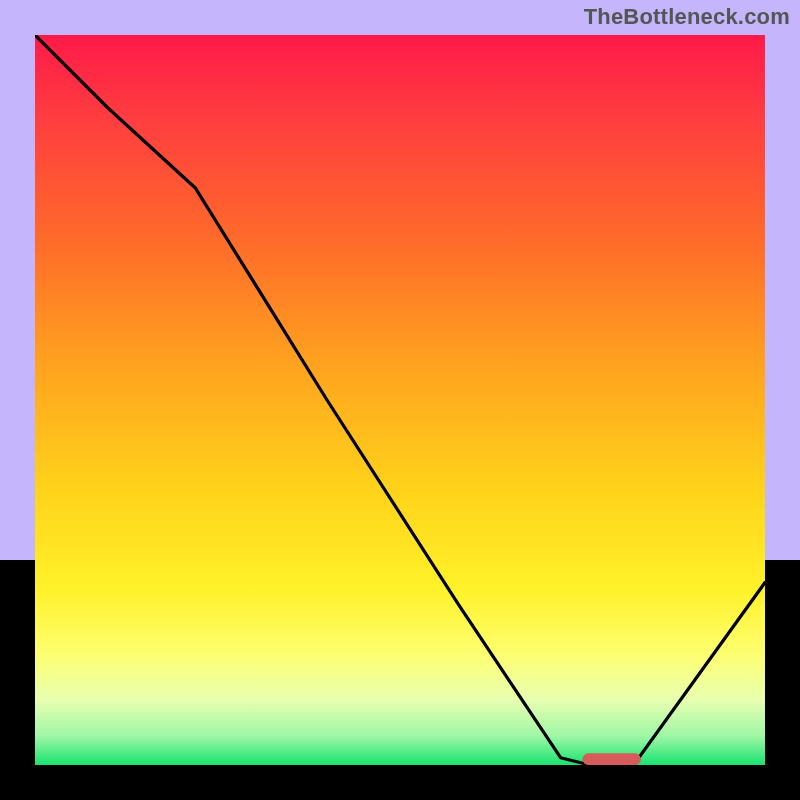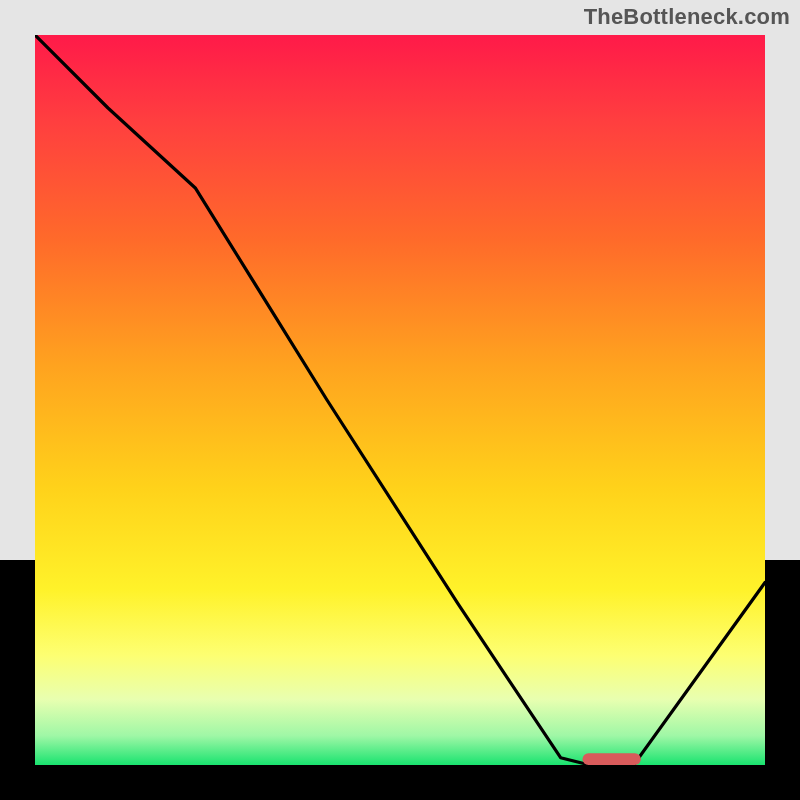--- a/index.html
+++ b/index.html
@@ -8,21 +8,21 @@
     width: 800px;
     height: 800px;
     background: #000;
     overflow: hidden;
     font-family: Arial, Helvetica, sans-serif;
   }
   .frame {
     position: relative;
     width: 800px;
     height: 560px;
-    background: #e5e5e5;
+    background: #c4b5fd;
   }
   .watermark {
     position: absolute;
     top: 4px;
     right: 10px;
     color: #555;
     font-size: 22px;
     font-weight: 600;
     letter-spacing: 0.2px;
     z-index: 20;

